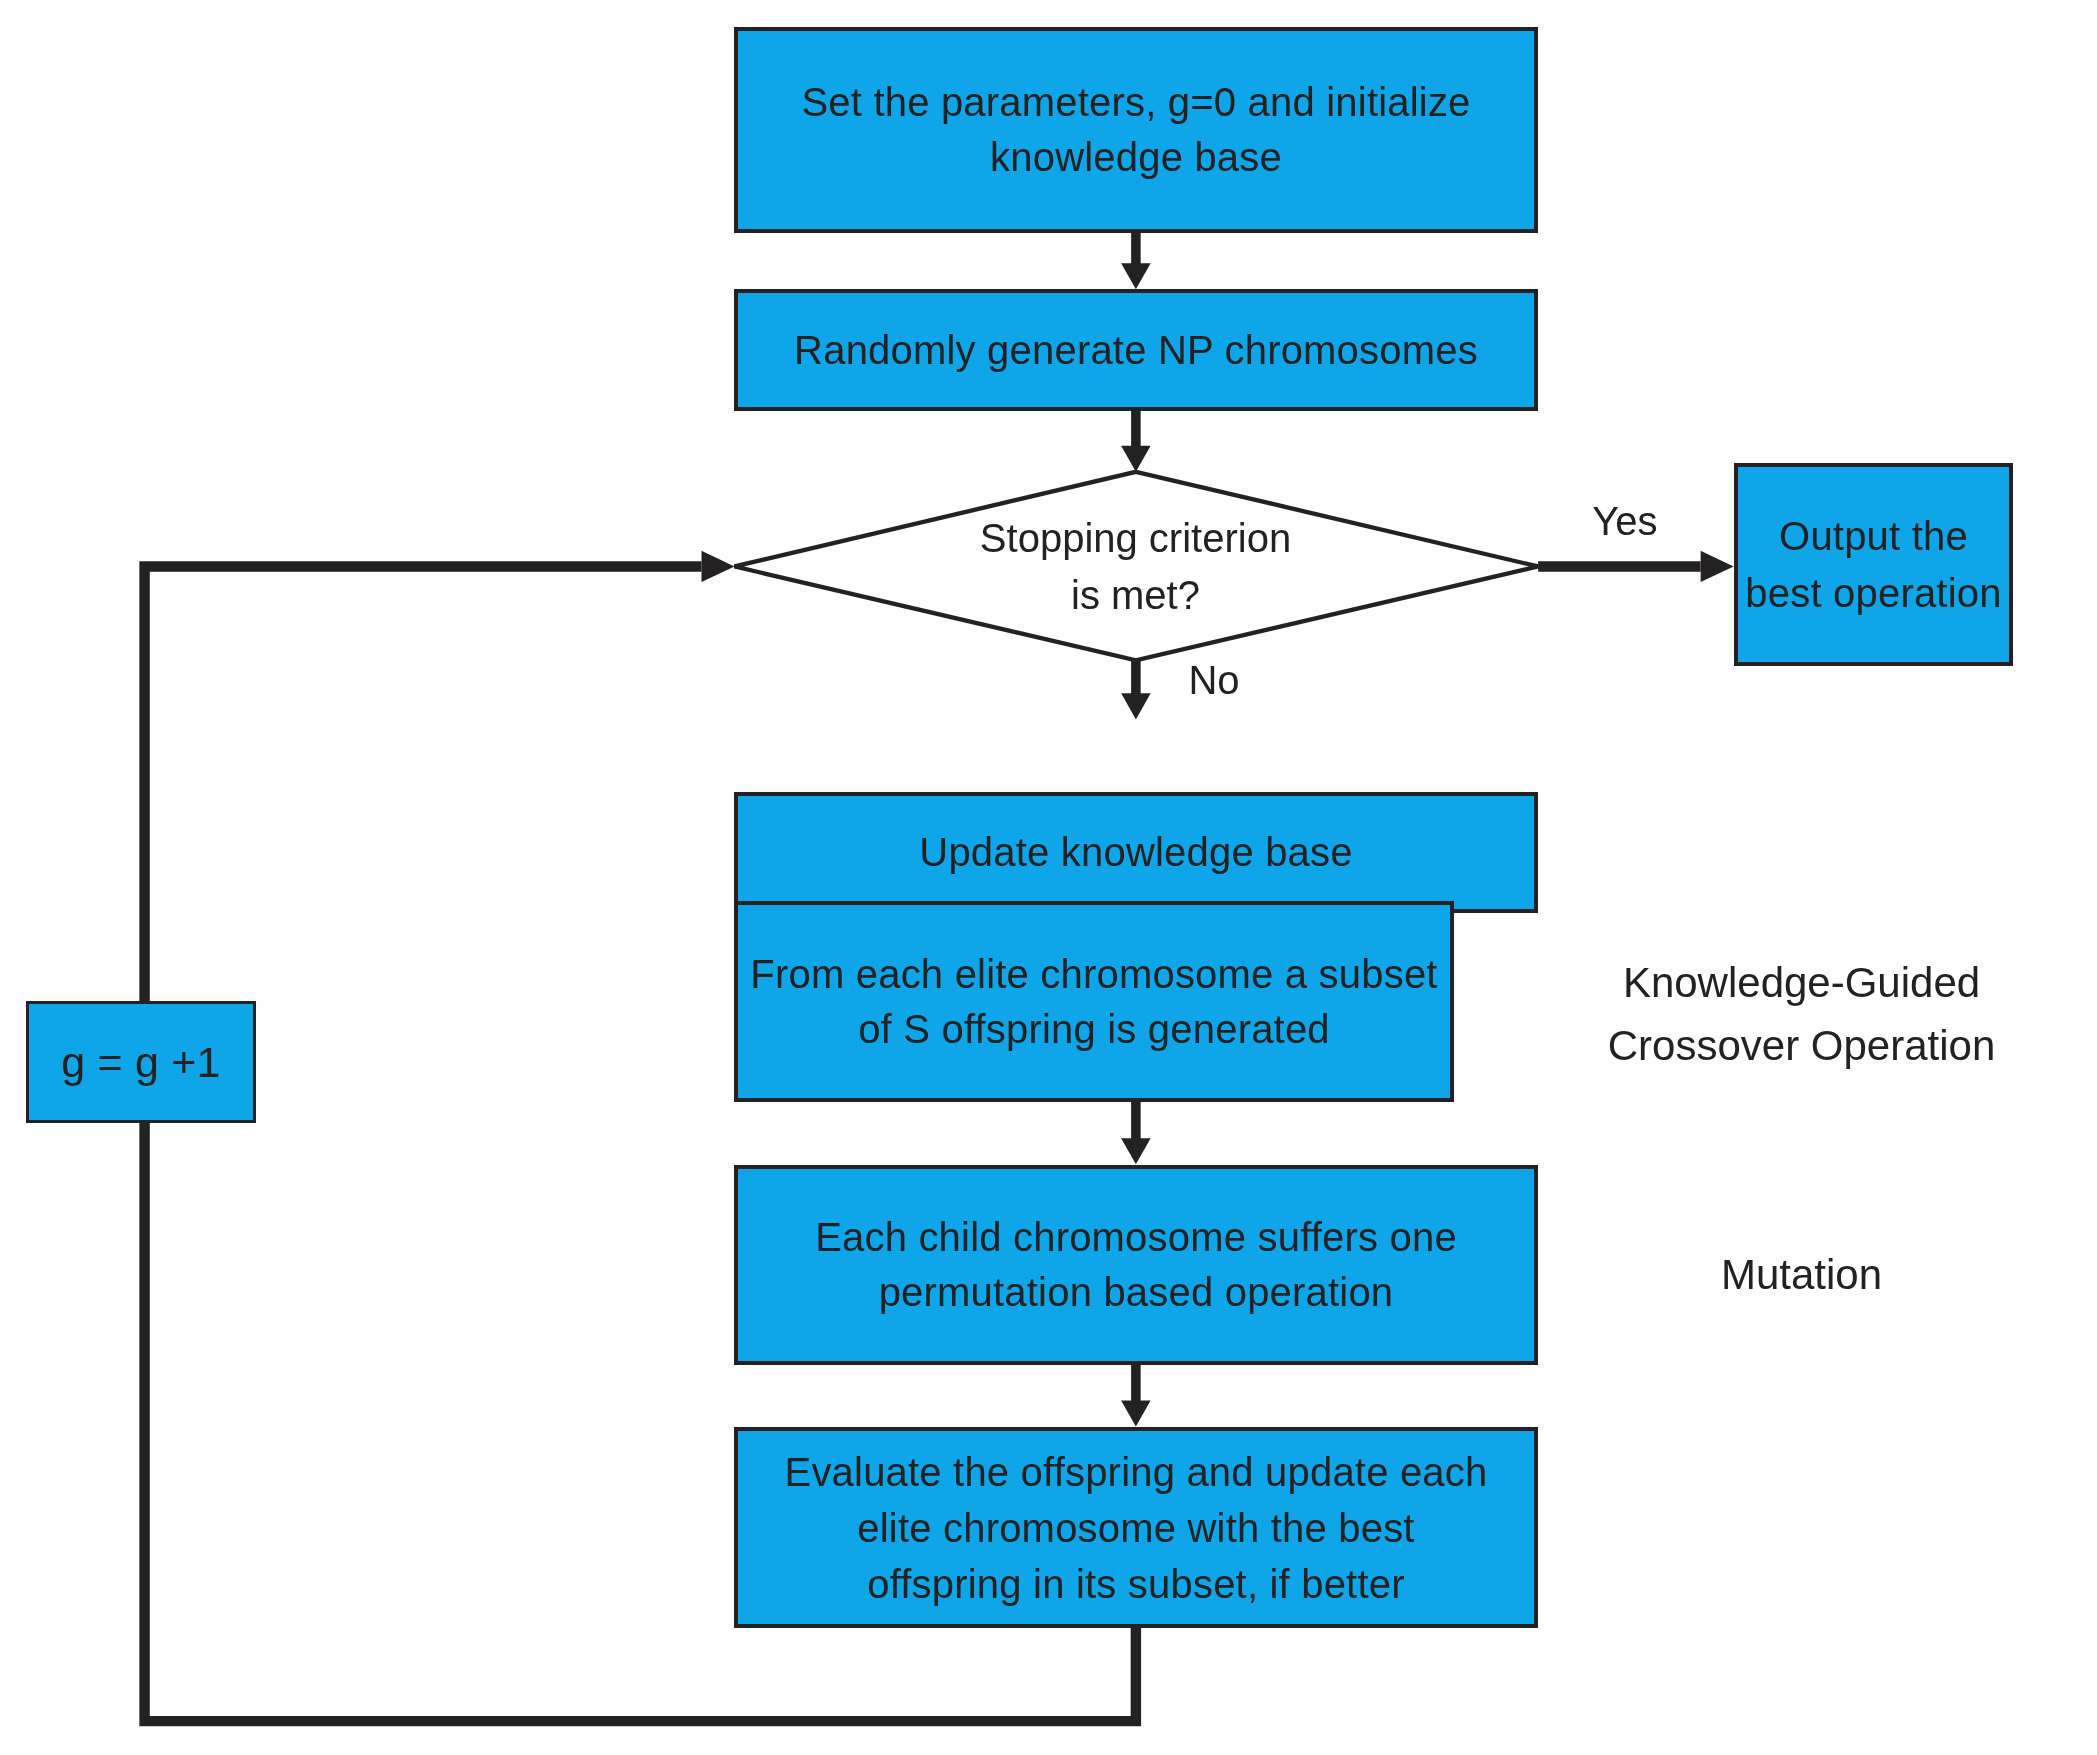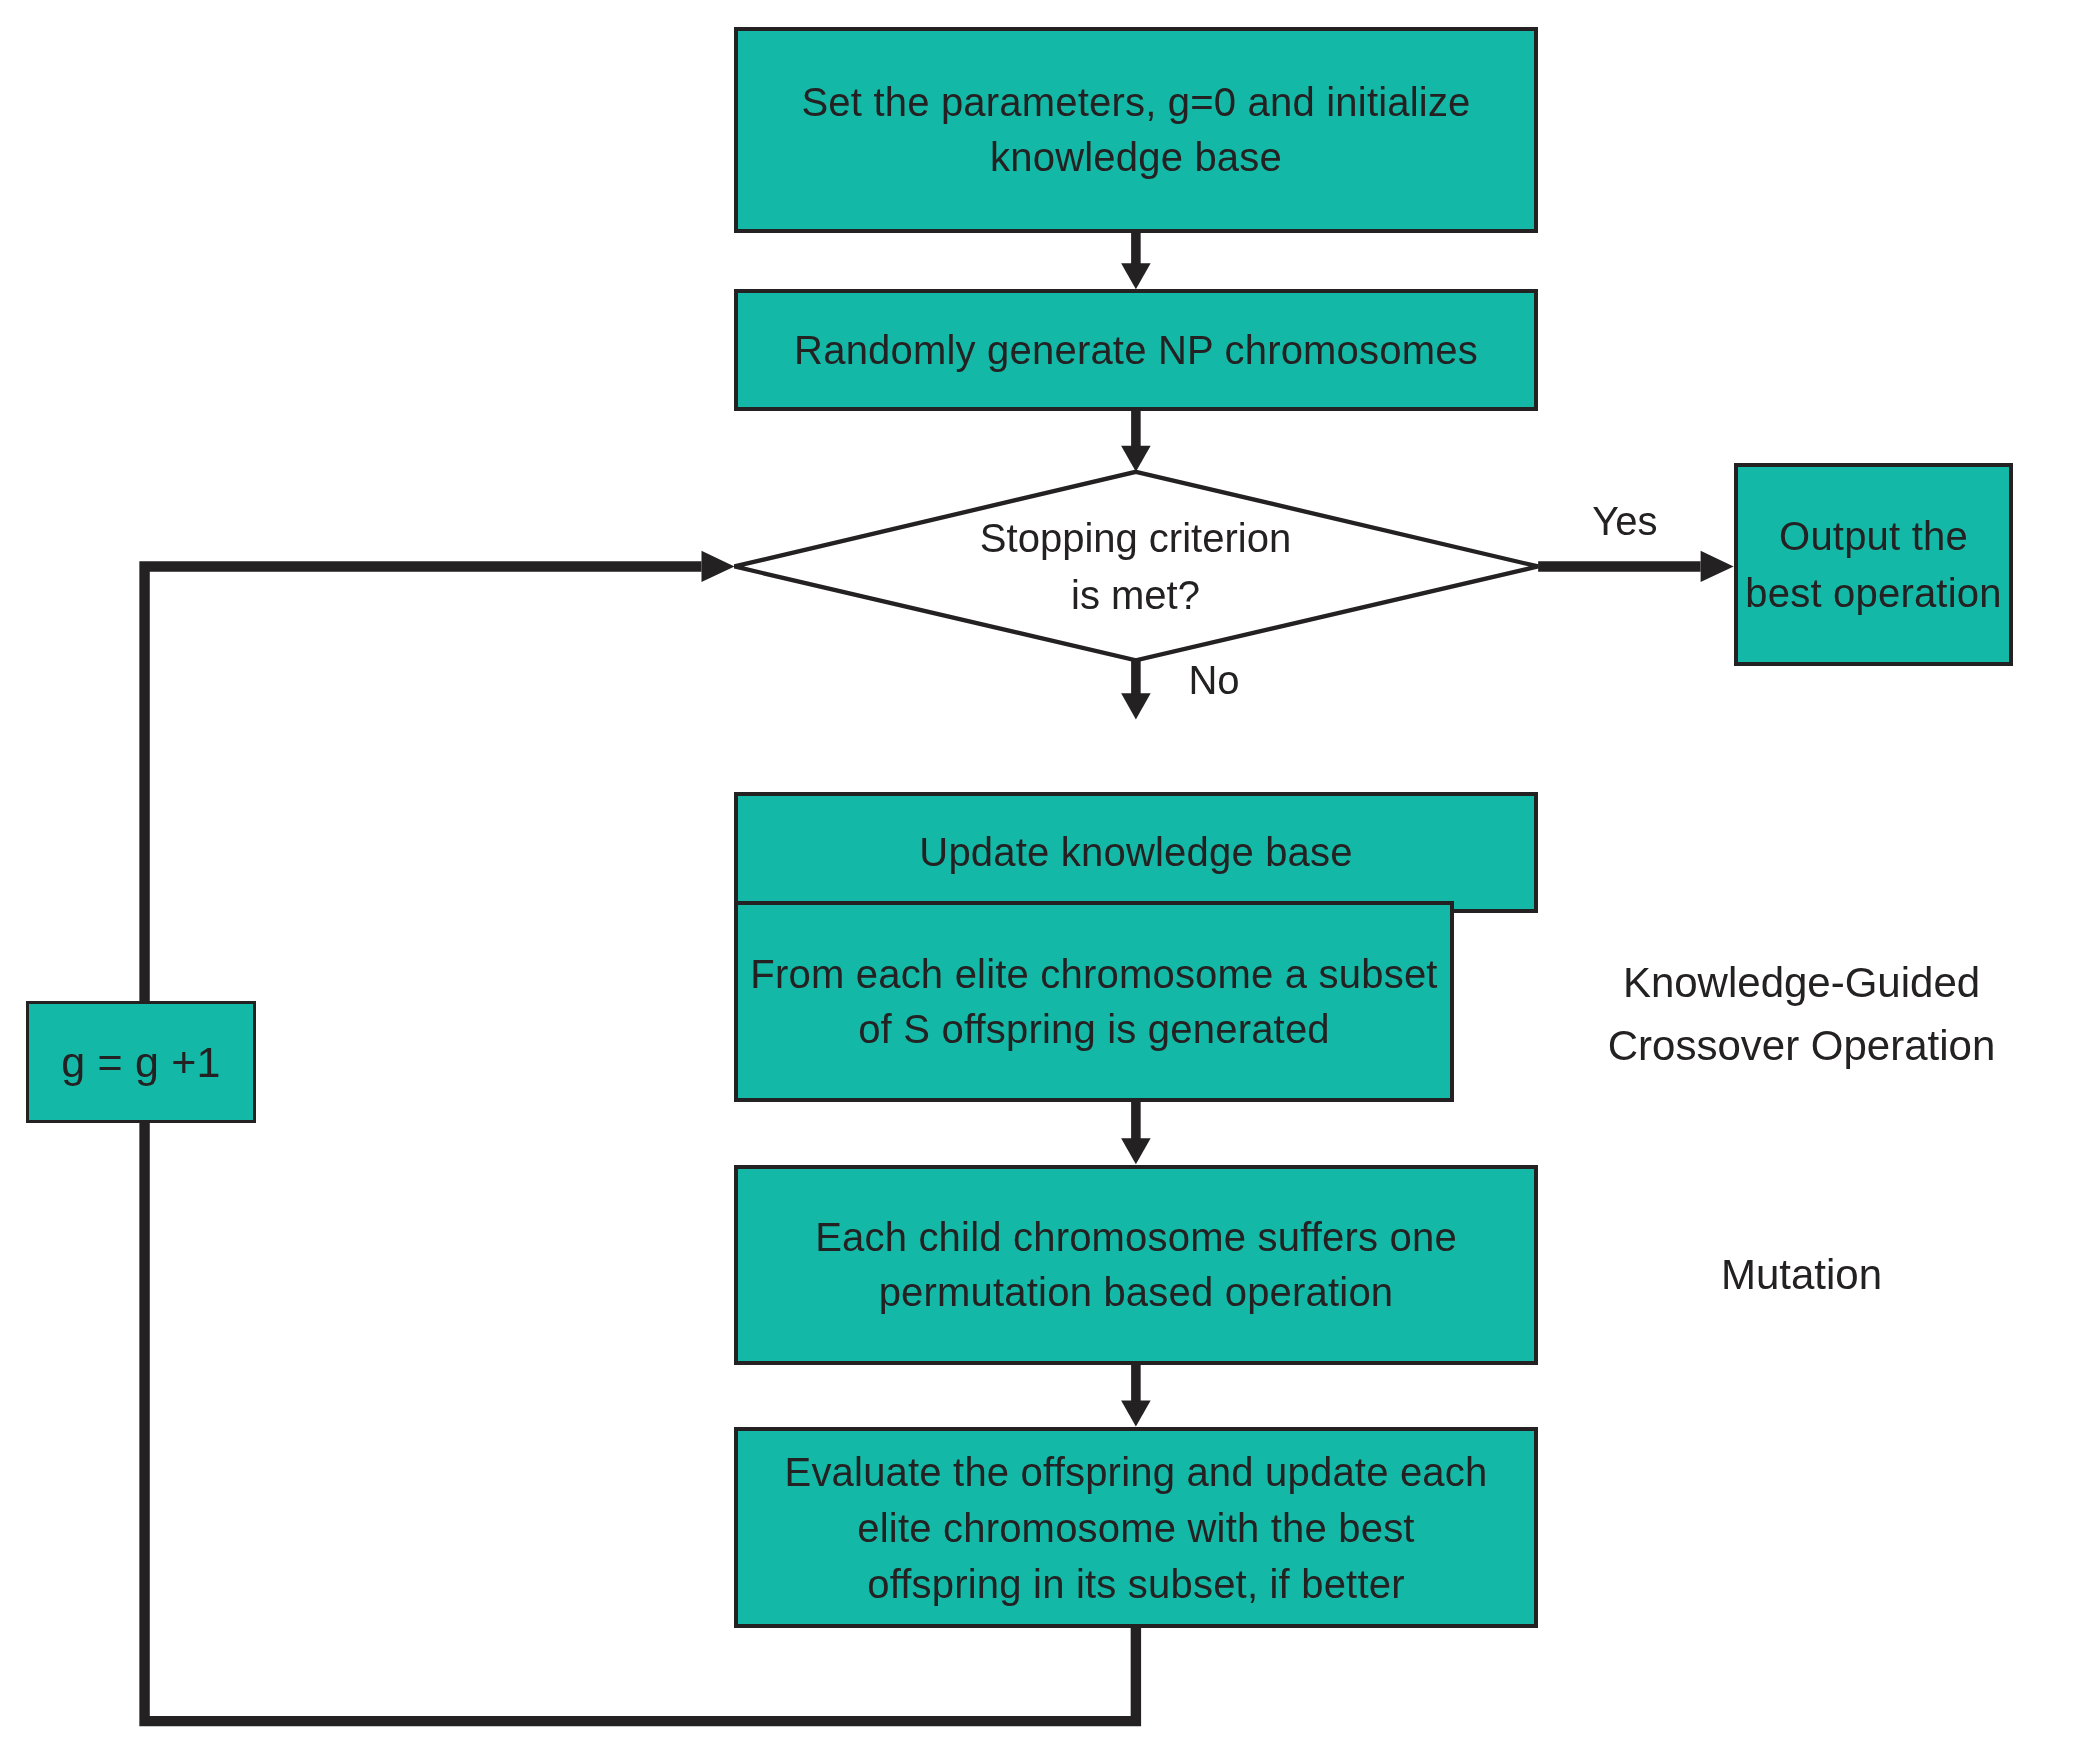--- a/index.html
+++ b/index.html
@@ -16,21 +16,21 @@
   .wires {
     position: absolute;
     left: 0; top: 0;
     width: 2098px; height: 1755px;
     z-index: 1;
   }
   .node {
     position: absolute;
     z-index: 2;
     box-sizing: border-box;
-    background: #14b8a6;
+    background: #0ea5e9;
     border: 4.3px solid #242122;
     display: flex;
     flex-direction: column;
     justify-content: center;
     align-items: center;
     text-align: center;
     font-size: 40px;
     line-height: 55px;
     letter-spacing: 0.2px;
   }

